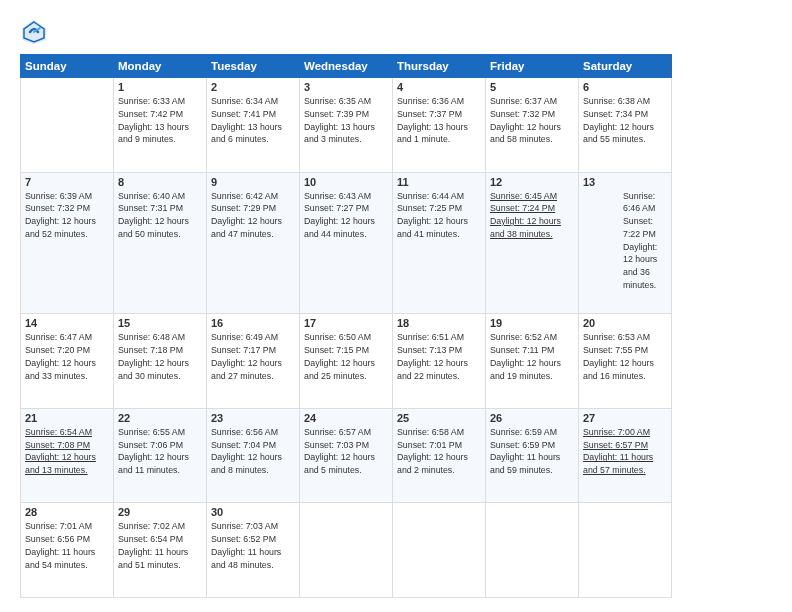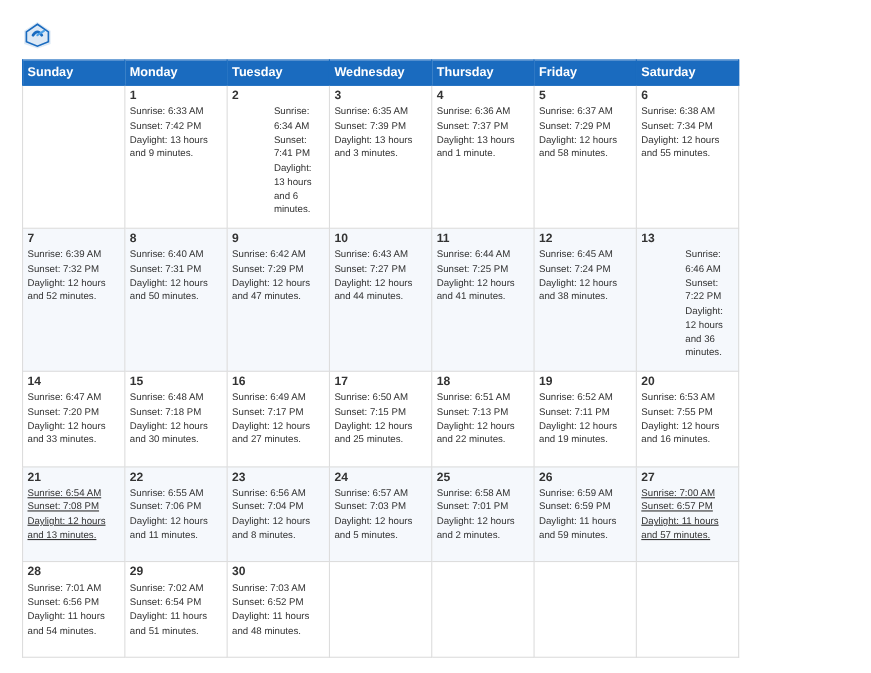--- a/index.html
+++ b/index.html
@@ -144,21 +144,21 @@
           <td class="empty-cell"></td>
           <td>
             <span class="day-num">1</span>
             <div class="day-info" style="white-space: pre-line;">Sunrise: 6:33 AM
 Sunset: 7:42 PM
 Daylight: 13 hours
 and 9 minutes.</div>
           </td>
           <td>
             <span class="day-num">2</span>
-            <div class="day-info" style="white-space: pre-line; margin-left: 38px;">Sunrise: 6:34 AM
+            <div class="day-info" style="white-space: pre-line;">Sunrise: 6:34 AM
 Sunset: 7:41 PM
 Daylight: 13 hours
 and 6 minutes.</div>
           </td>
           <td>
             <span class="day-num">3</span>
             <div class="day-info" style="white-space: pre-line;">Sunrise: 6:35 AM
 Sunset: 7:39 PM
 Daylight: 13 hours
 and 3 minutes.</div>
@@ -166,21 +166,21 @@
           <td>
             <span class="day-num">4</span>
             <div class="day-info" style="white-space: pre-line;">Sunrise: 6:36 AM
 Sunset: 7:37 PM
 Daylight: 13 hours
 and 1 minute.</div>
           </td>
           <td>
             <span class="day-num">5</span>
             <div class="day-info" style="white-space: pre-line;">Sunrise: 6:37 AM
-Sunset: 7:29 PM
+Sunset: 7:32 PM
 Daylight: 12 hours
 and 58 minutes.</div>
           </td>
           <td>
             <span class="day-num">6</span>
             <div class="day-info" style="white-space: pre-line;">Sunrise: 6:38 AM
 Sunset: 7:34 PM
 Daylight: 12 hours
 and 55 minutes.</div>
           </td>
@@ -216,21 +216,21 @@
           </td>
           <td>
             <span class="day-num">11</span>
             <div class="day-info" style="white-space: pre-line;">Sunrise: 6:44 AM
 Sunset: 7:25 PM
 Daylight: 12 hours
 and 41 minutes.</div>
           </td>
           <td>
             <span class="day-num">12</span>
-            <div class="day-info" style="white-space: pre-line;">Sunrise: 6:45 AM
+            <div class="day-info" style="white-space: pre-line; text-decoration: underline;">Sunrise: 6:45 AM
 Sunset: 7:24 PM
 Daylight: 12 hours
 and 38 minutes.</div>
           </td>
           <td>
             <span class="day-num">13</span>
             <div class="day-info" style="white-space: pre-line; margin-left: 40px;">Sunrise: 6:46 AM
 Sunset: 7:22 PM
 Daylight: 12 hours
 and 36 minutes.</div>

